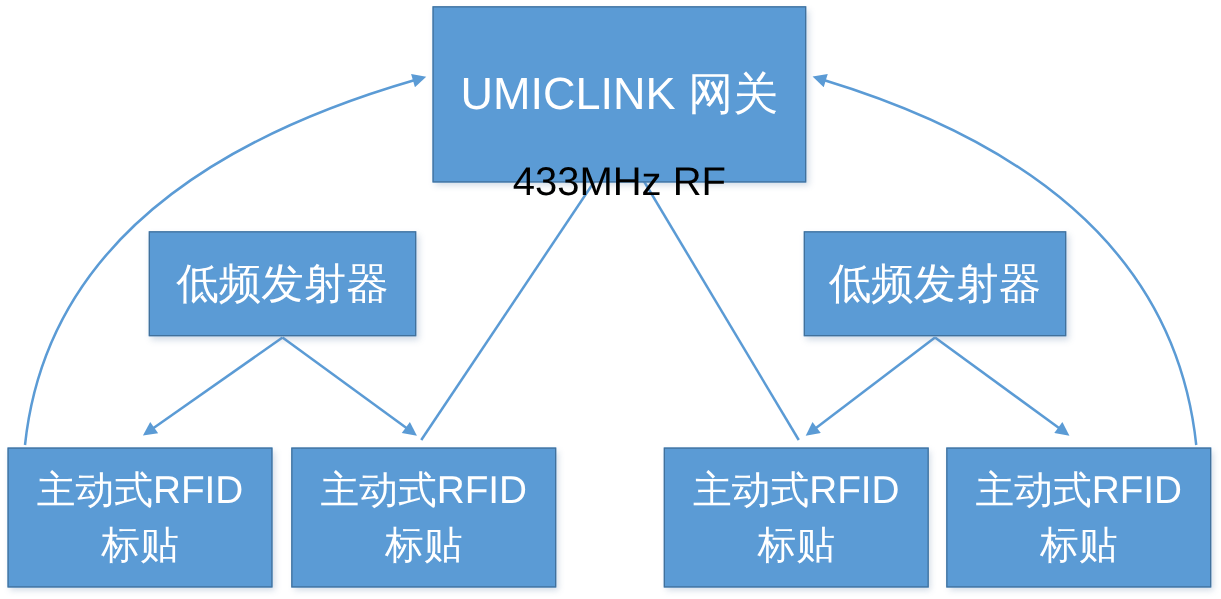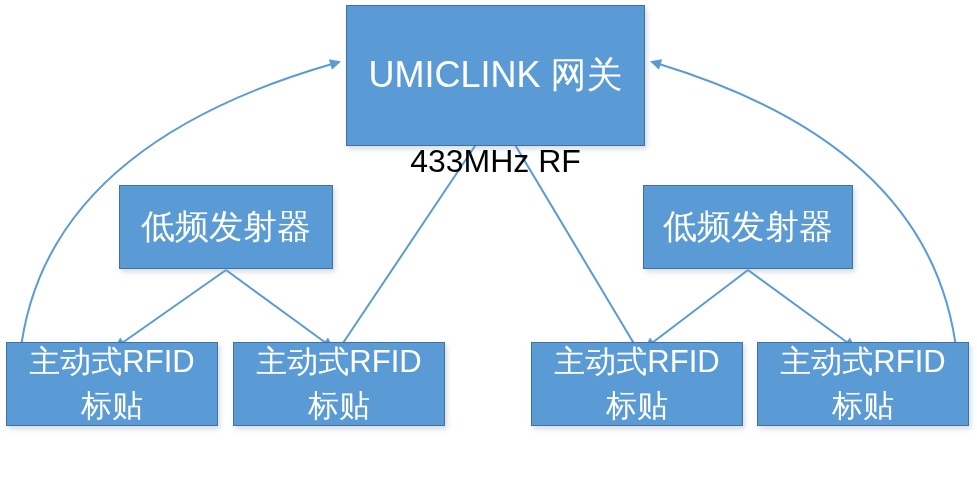--- a/index.html
+++ b/index.html
@@ -23,28 +23,28 @@
     color:var(--node-text,#ffffff);
     display:flex;flex-direction:column;
     align-items:center;justify-content:center;
     text-align:center;
     box-shadow:2px 3px 5px rgba(110,140,175,0.30);
     box-sizing:border-box;
   }
   .gateway{left:346px;top:5px;width:299px;height:141px;font-size:36px;}
   .tx-left{left:119px;top:185px;width:214px;height:84px;font-size:34px;}
   .tx-right{left:643px;top:185px;width:210px;height:84px;font-size:34px;}
-  .tag{width:212px;height:84px;top:342px;font-size:31px;line-height:44px;}
+  .tag{width:212px;height:112px;top:358px;font-size:31px;line-height:44px;}
   .tag1{left:6px;}
   .tag2{left:233px;}
   .tag3{left:531px;}
   .tag4{left:757px;}
   .rf-label{
     position:absolute;
-    left:346px;top:143px;width:299px;
+    left:346px;top:127px;width:299px;
     text-align:center;
     color:var(--rf-text,#000000);
     font-size:32px;
   }
 </style>
 </head>
 <body>
 
 <div class="canvas" style="--fill: #5B9BD5; --border: #41719C; --arrow: #5B9BD5; --node-text: #FFFFFF; --rf-text: #000000; --bg: #FFFFFF;">
 

